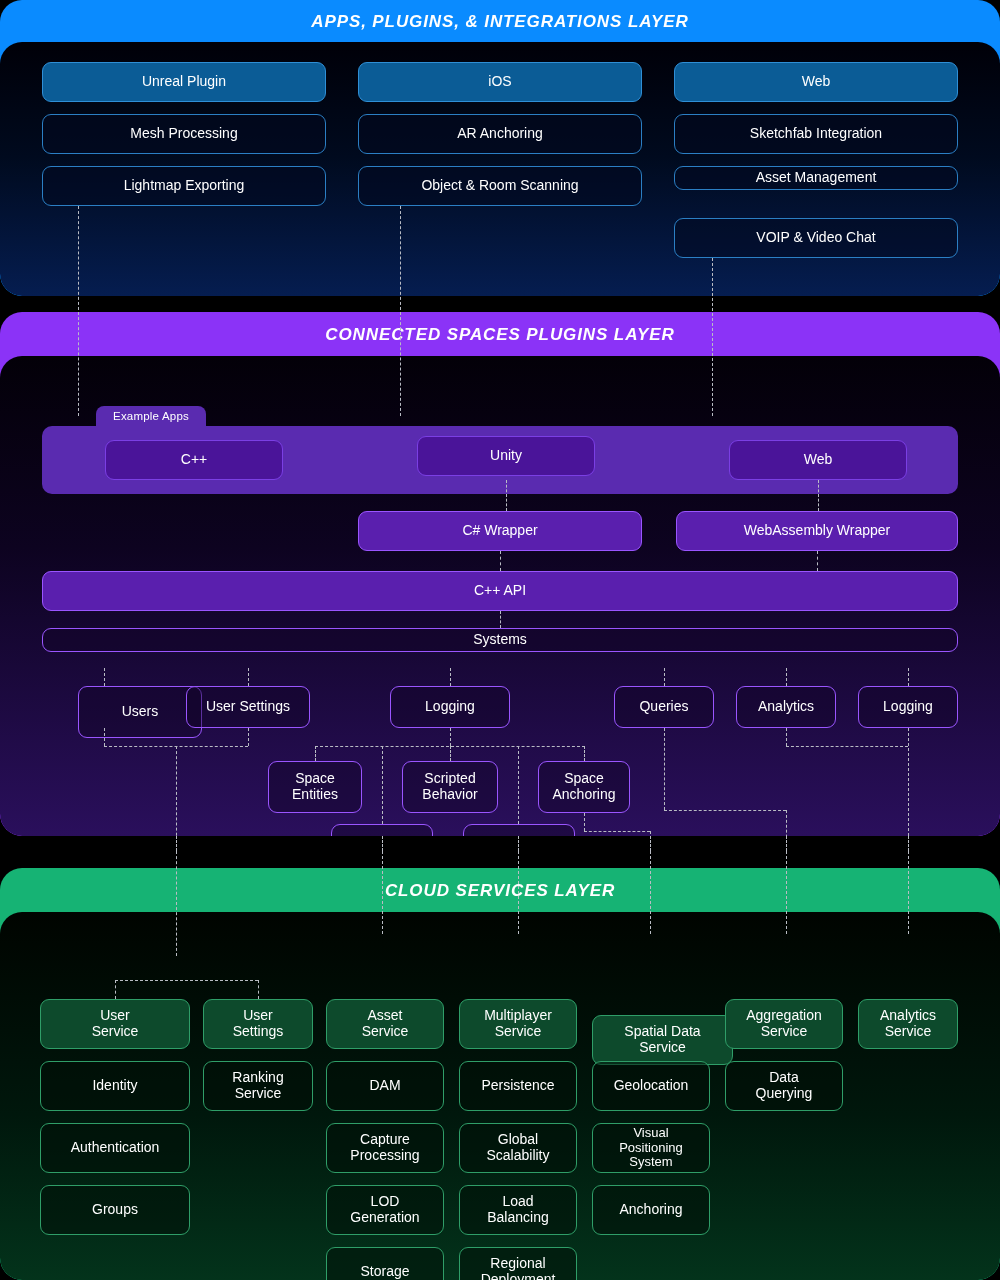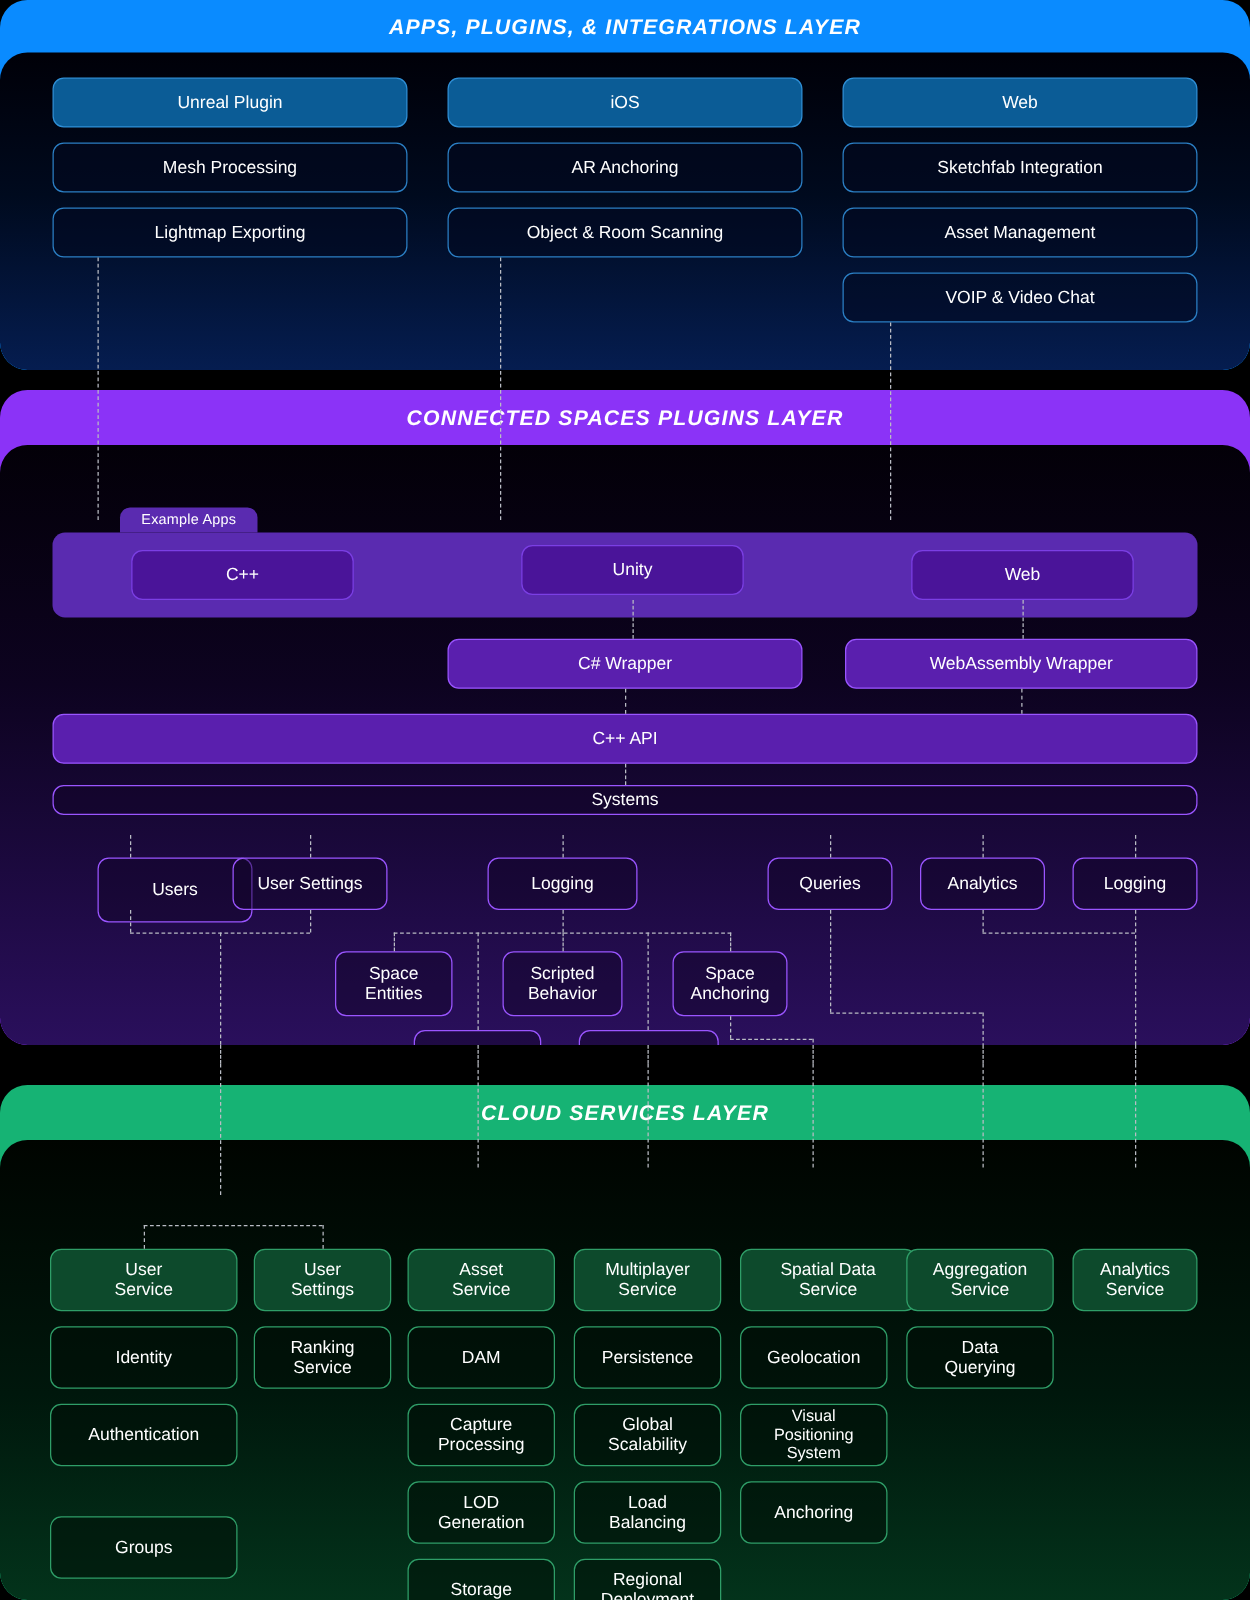--- a/index.html
+++ b/index.html
@@ -115,21 +115,21 @@
       <div class="node n-blue-solid" style="left:42px; top:20px; width:284px; height:40px;">Unreal Plugin</div>
       <div class="node n-blue-outline" style="left:42px; top:72px; width:284px; height:40px;">Mesh Processing</div>
       <div class="node n-blue-outline" style="left:42px; top:124px; width:284px; height:40px;">Lightmap Exporting</div>
 
       <div class="node n-blue-solid" style="left:358px; top:20px; width:284px; height:40px;">iOS</div>
       <div class="node n-blue-outline" style="left:358px; top:72px; width:284px; height:40px;">AR Anchoring</div>
       <div class="node n-blue-outline" style="left:358px; top:124px; width:284px; height:40px;">Object &amp; Room Scanning</div>
 
       <div class="node n-blue-solid" style="left:674px; top:20px; width:284px; height:40px;">Web</div>
       <div class="node n-blue-outline" style="left:674px; top:72px; width:284px; height:40px;">Sketchfab Integration</div>
-      <div class="node n-blue-outline" style="left:674px; top:124px; width:284px; height:40px;">Asset Management</div>
+      <div class="node n-blue-outline" style="left:674px; top:124px; width:284px; height:24px;">Asset Management</div>
       <div class="node n-blue-outline" style="left:674px; top:176px; width:284px; height:40px;">VOIP &amp; Video Chat</div>
     </div>
   </section>
 
   <section class="layer" id="layer-platform">
     <div class="layer-header">CONNECTED SPACES PLUGINS LAYER</div>
     <div class="layer-body">
 
       <div id="example-apps-tab" style="left:96px; top:50px; width:110px; height:20px;">Example Apps</div>
       <div id="example-apps-group" style="left:42px; top:70px; width:916px; height:68px;"></div>
@@ -210,21 +210,21 @@
     <div class="layer-body">
 
       <div class="node n-green-solid" style="left:40px; top:87px; width:150px; height:50px;">User
 Service</div>
       <div class="node n-green-solid" style="left:203px; top:87px; width:110px; height:50px;">User
 Settings</div>
       <div class="node n-green-solid" style="left:326px; top:87px; width:118px; height:50px;">Asset
 Service</div>
       <div class="node n-green-solid" style="left:459px; top:87px; width:118px; height:50px;">Multiplayer
 Service</div>
-      <div class="node n-green-solid" style="left:592px; top:87px; width:141px; height:50px;">Spatial Data
+      <div class="node n-green-solid" style="left:592px; top:103px; width:141px; height:50px;">Spatial Data
 Service</div>
       <div class="node n-green-solid" style="left:725px; top:87px; width:118px; height:50px;">Aggregation
 Service</div>
       <div class="node n-green-solid" style="left:858px; top:87px; width:100px; height:50px;">Analytics
 Service</div>
 
       <div class="node n-green-outline" style="left:40px; top:149px; width:150px; height:50px;">Identity</div>
       <div class="node n-green-outline" style="left:203px; top:149px; width:110px; height:50px;">Ranking
 Service</div>
       <div class="node n-green-outline" style="left:326px; top:149px; width:118px; height:50px;">DAM</div>
@@ -235,21 +235,21 @@
 
       <div class="node n-green-outline" style="left:40px; top:211px; width:150px; height:50px;">Authentication</div>
       <div class="node n-green-outline" style="left:326px; top:211px; width:118px; height:50px;">Capture
 Processing</div>
       <div class="node n-green-outline" style="left:459px; top:211px; width:118px; height:50px;">Global
 Scalability</div>
       <div class="node n-green-outline" style="left:592px; top:211px; width:118px; height:50px; font-size:13px;">Visual
 Positioning
 System</div>
 
-      <div class="node n-green-outline" style="left:40px; top:273px; width:150px; height:50px;margin-top:28px;">Groups</div>
+      <div class="node n-green-outline" style="left:40px; top:273px; width:150px; height:50px;">Groups</div>
       <div class="node n-green-outline" style="left:326px; top:273px; width:118px; height:50px;text-align:center;">LOD
 Generation</div>
       <div class="node n-green-outline" style="left:459px; top:273px; width:118px; height:50px;">Load
 Balancing</div>
       <div class="node n-green-outline" style="left:592px; top:273px; width:118px; height:50px;">Anchoring</div>
 
       <div class="node n-green-outline" style="left:326px; top:335px; width:118px; height:50px;">Storage</div>
       <div class="node n-green-outline" style="left:459px; top:335px; width:118px; height:50px;">Regional
 Deployment</div>
 

